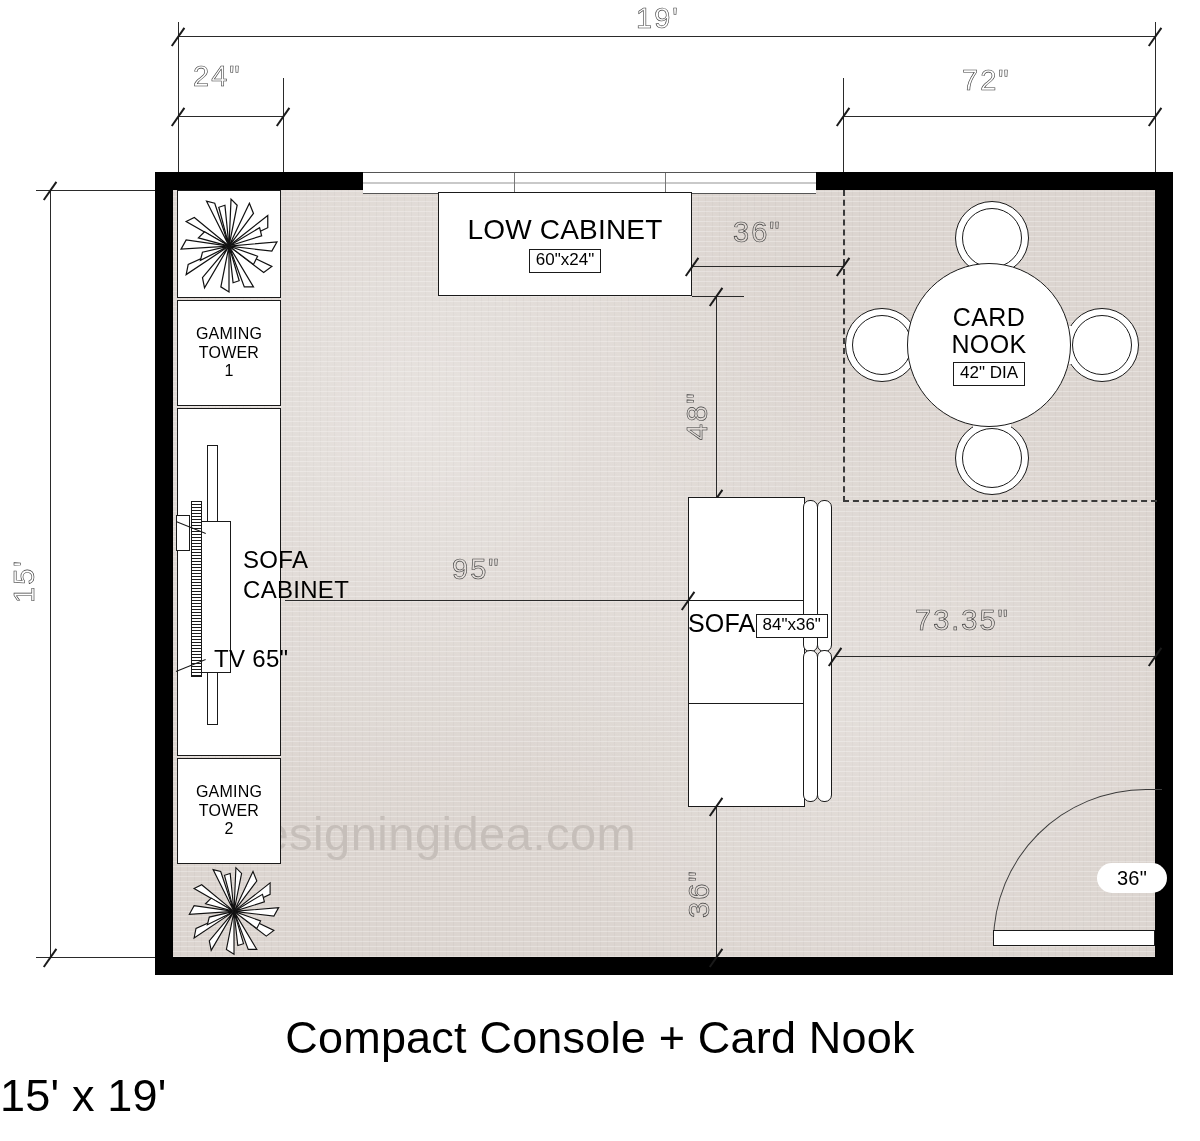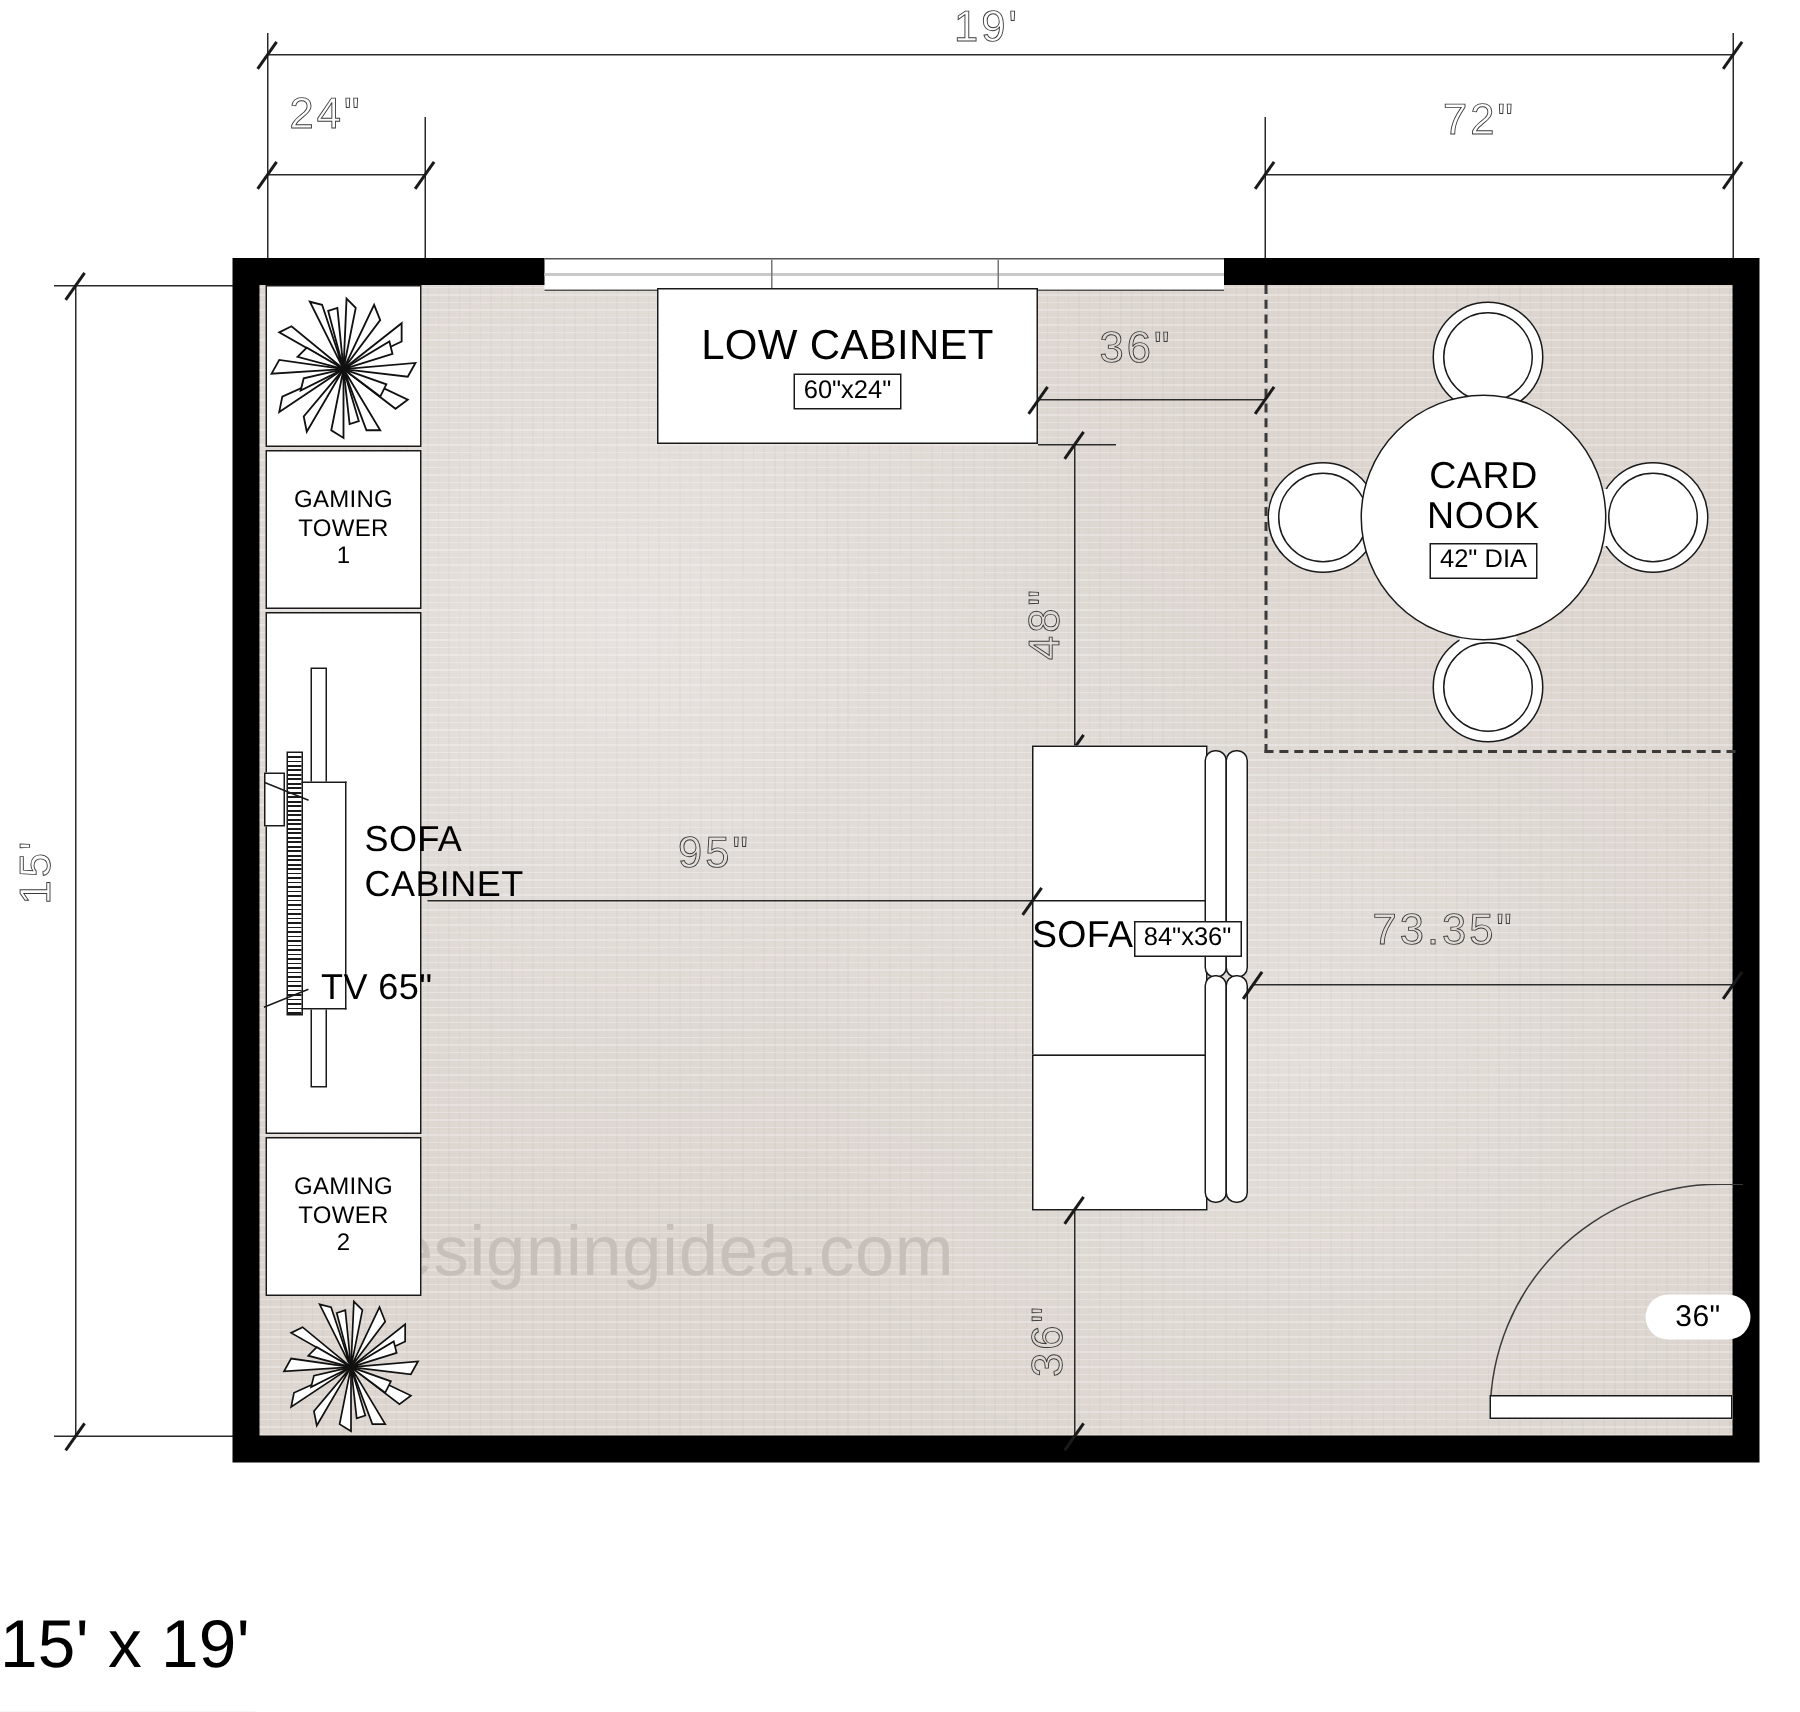--- a/index.html
+++ b/index.html
@@ -338,15 +338,16 @@
 
   <div class="dimline v" style="left:716px;top:806px;height:151px;"></div>
   <div class="tick" style="left:705px;top:806px;"></div>
   <div class="tick" style="left:705px;top:957px;"></div>
   <div class="dimtext rot" style="left:683px;top:918px;">36"</div>
 
   <div id="door-arc"></div>
   <div id="door-leaf"></div>
   <div id="door-dim-pill">36"</div>
 
+  <div id="plan-title">Compact Console + Card Nook</div>
   <div id="plan-subtitle">15' x 19'</div>
 
 </div>
 
 </body></html>

